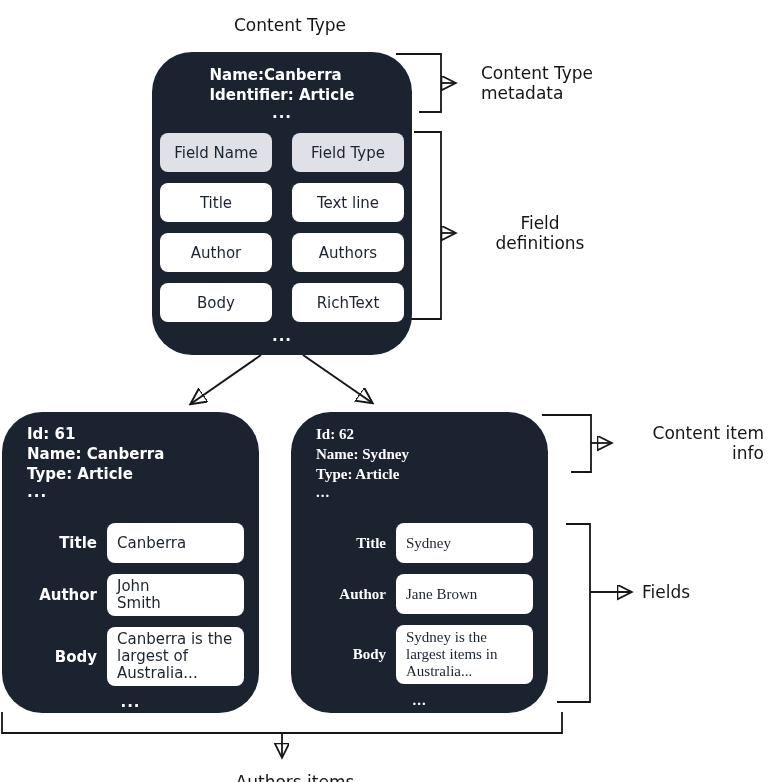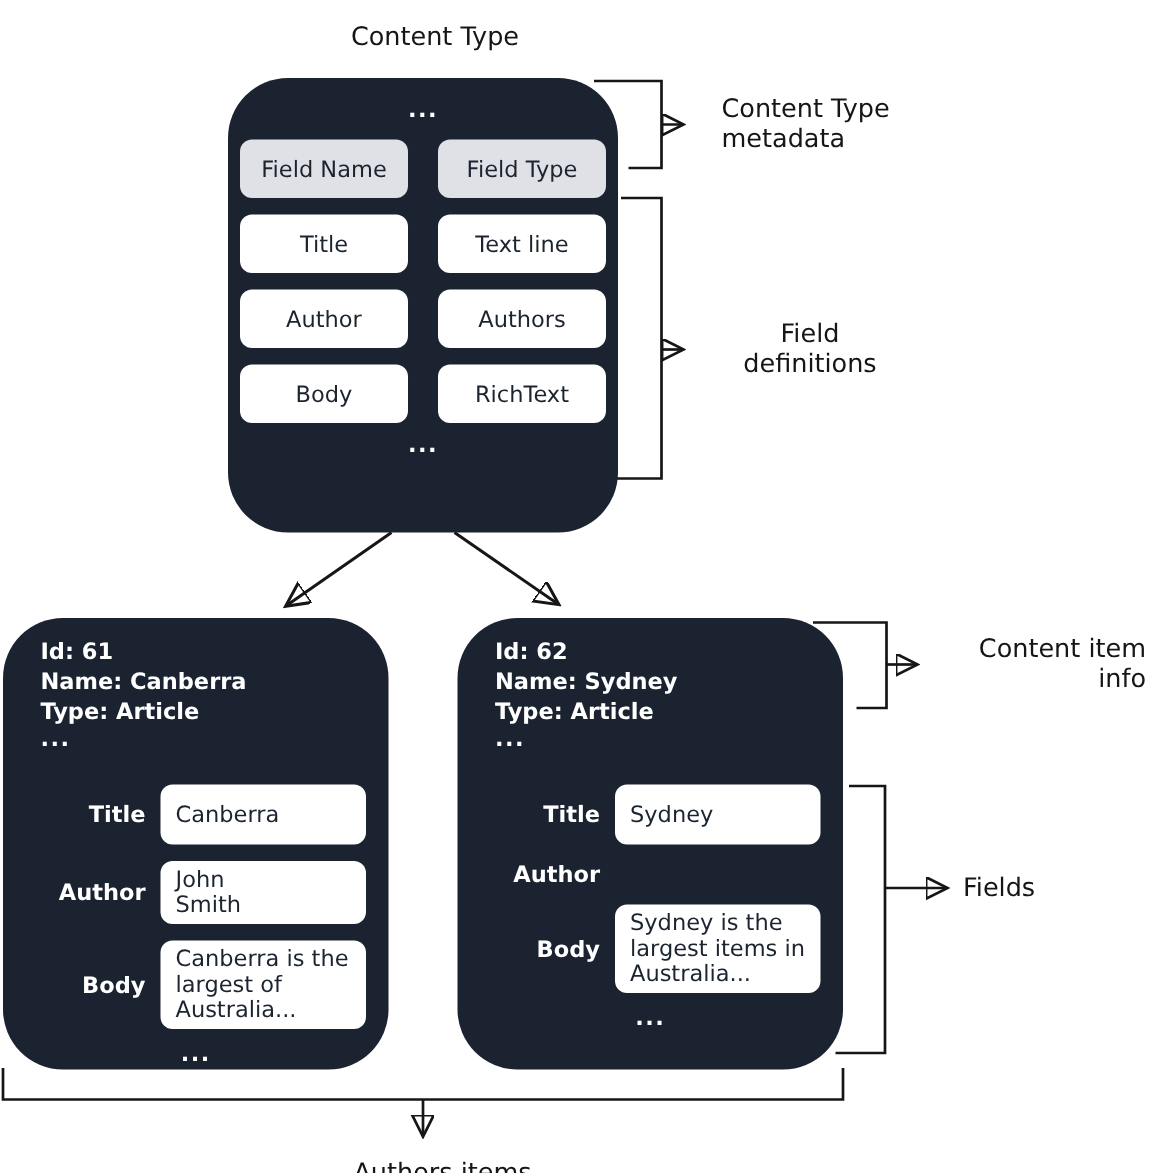--- a/index.html
+++ b/index.html
@@ -65,21 +65,21 @@
     display: flex;
     align-items: center;
     justify-content: center;
     font-size: 15px;
   }
   .cell.hdr { background: var(--header-cell); }
   .ct-footer { margin-top: 6px; }
 
   .item-box { top: 400px; width: 257px; height: 301px; }
   .item-0 { left: 2px; }
-  .item-1 { left: 305px; }
+  .item-1 { left: 291px; font-family: Liberation Serif, serif; }
   .item-head { padding: 12px 0 0 25px; font-size: 15px; font-weight: bold; line-height: 20px; }
   .item-head .dots { text-align: left; }
   .item-fields { margin-top: 23px; }
   .f-row { display: flex; align-items: center; margin-bottom: 11px; padding-left: 25px; }
   .f-label { flex: none; width: 70px; text-align: right; font-size: 15px; font-weight: bold; }
   .f-value {
     margin-left: 10px;
     width: 137px;
     min-height: 40px;
     background: var(--cell-white);
@@ -122,20 +122,24 @@
     <path d="M590 580 H630" stroke-width="1.8" marker-end="url(#ah)"></path>
 
     <path d="M2 700 V721 H562 V700" stroke-width="1.8"></path>
     <path d="M282 721 V744" stroke-width="1.8" marker-end="url(#ah)"></path>
   </svg>
 
   <div class="ann title">Content Type</div>
 
   <div class="box ct-box">
     <div class="ct-head">
+      <div class="ct-head-lines">
+        <div>Name:Canberra</div>
+        <div>Identifier: Article</div>
+      </div>
       <div class="dots">...</div>
     </div>
     <div class="ct-grid">
       <div class="cell hdr">Field Name</div>
       <div class="cell hdr">Field Type</div>
       <div class="cell">Title</div>
       <div class="cell">Text line</div>
       <div class="cell">Author</div>
       <div class="cell">Authors</div>
       <div class="cell">Body</div>
@@ -176,20 +180,21 @@
       <div>Type: Article</div>
       <div class="dots">...</div>
     </div>
     <div class="item-fields">
       <div class="f-row">
         <div class="f-label">Title</div>
         <div class="f-value">Sydney</div>
       </div>
       <div class="f-row">
         <div class="f-label">Author</div>
+        <div class="f-value">Jane Brown</div>
       </div>
       <div class="f-row">
         <div class="f-label">Body</div>
         <div class="f-value">Sydney is the largest items in Australia...</div>
       </div>
     </div>
     <div class="dots item-dots">...</div>
   </div>
 
   <div class="ann ann-meta">Content Type metadata</div>

